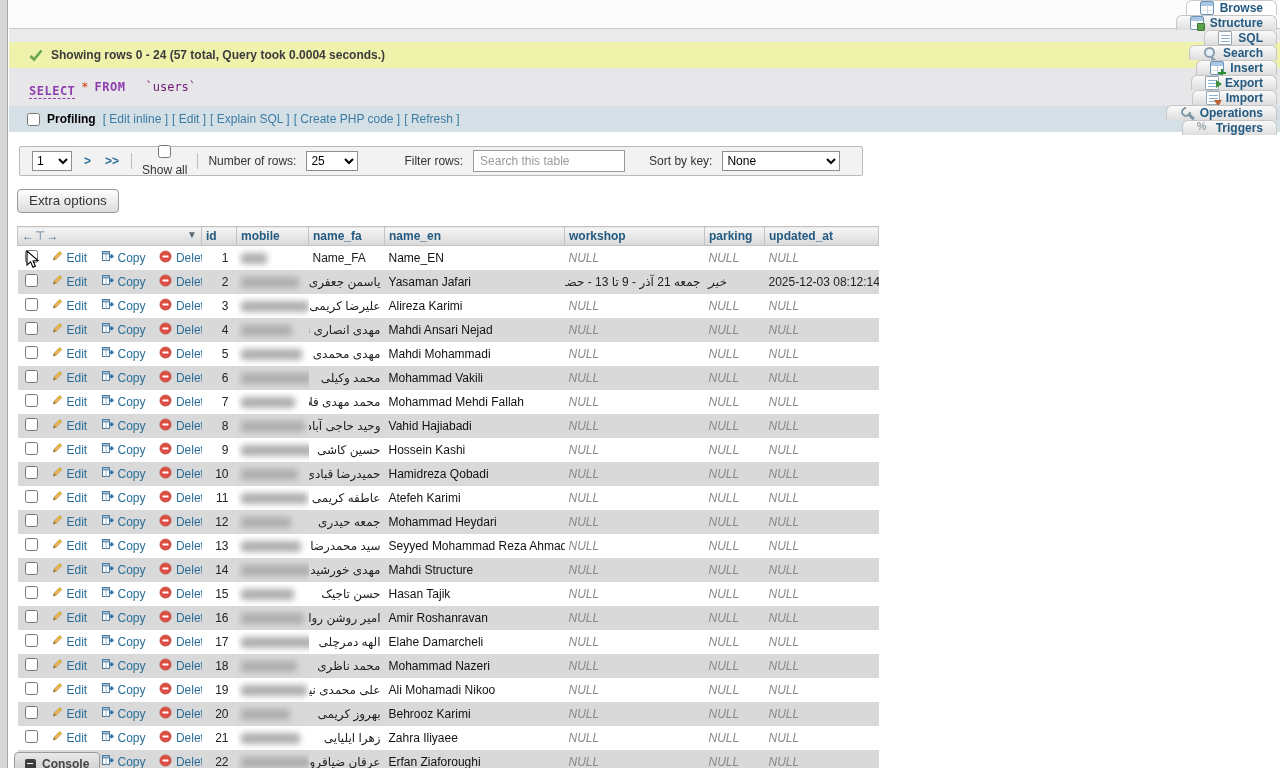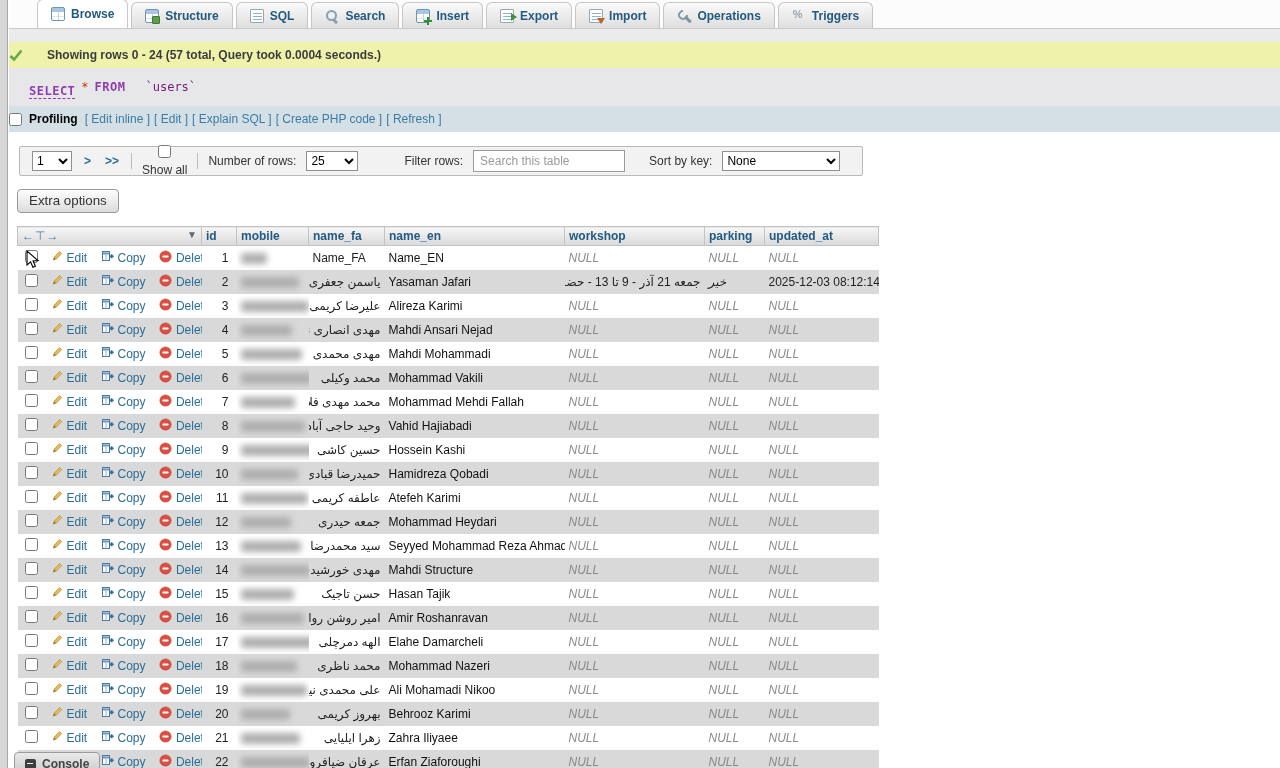--- a/index.html
+++ b/index.html
@@ -9,22 +9,22 @@
     font-size: 12px; color:#222; background:#fff; position:relative;
   }
   a { text-decoration:none; color:#235a81; cursor:pointer; }
 
   
   #left-strip { position:absolute; left:0; top:0; bottom:0; width:8px;
     background:#d7d7d7; border-right:1px solid #a9a9a9; z-index:5; }
 
   
   #tabbar { position:absolute; left:9px; right:0; top:0; height:29px;
-    background:#fcfcfc; border-bottom:1px solid #c9c9c9; padding-left:28px;
-    display:flex; align-items:flex-end; z-index:2; }
+    background:#fcfcfc; border-bottom:1px solid #c9c9c9; padding-left:20px;
+    display:flex; align-items:flex-end; z-index:2;flex-direction:column; }
   .tab { display:inline-flex; align-items:center; gap:6px; height:26px;
     padding:0 13px; margin-right:3px; border:1px solid #c6c6c6; border-bottom:none;
     border-radius:6px 6px 0 0; background:linear-gradient(#fafafa,#dedede);
     color:#235a81; font-weight:bold; white-space:nowrap; position:relative; }
   .tab.active { background:#fff; height:29px; z-index:3; border-color:#c9c9c9; }
   .tab .icn { width:14px; height:14px; position:relative; display:inline-block; flex:none; }
 
   
   .table-icon, .structure-icon, .insert-icon {
     background:linear-gradient(#a9c6e2 0 4px, transparent 4px),
@@ -54,31 +54,31 @@
   .operations-icon::after { content:""; position:absolute; right:-1px; bottom:2px; width:8px; height:3px;
     background:#7f95a3; transform:rotate(45deg); border-radius:1px; }
   .triggers-icon::before { content:"%"; position:absolute; left:1px; top:-1px;
     font-size:11px; font-weight:bold; color:#9aa4ac; }
 
   
   #content { position:absolute; left:9px; right:0; top:29px; bottom:0; background:#fff; }
   #gap-top { height:13px; background:#ebebeb; }
 
   #message-bar { height:26px; background:#eef2ab; display:flex; align-items:center;
-    gap:24px; font-weight:bold; color:#3c3c3c; }
+    gap:8px; padding-left:20px; font-weight:bold; color:#3c3c3c; }
 
   #sql-area { height:38px; background:#e7e7e9; display:flex; align-items:center; padding-left:20px;
     font-family:"DejaVu Sans Mono","Liberation Mono",monospace; font-size:12px; }
   #sql-area .kw { color:#8f3dae; font-weight:bold; letter-spacing:0.5px; }
   #sql-area .kw.link { border-bottom:1px dashed #8f3dae;margin-top:8px; }
   #sql-area .op { color:#cc3300; margin:0 6px; }
   #sql-area .ident { color:#701a75; margin-left:20px; }
 
   #profiling-row { height:26px; background:#d5dfe6; display:flex; align-items:center;
-    gap:7px; }
+    gap:7px; padding-left:18px; }
   #profiling-row .plabel { font-weight:bold; color:#000; }
   #profiling-row .plink { color:#3a7ca5; }
   #profiling-row .br { color:#3a7ca5; }
 
   
   #pagination { margin:14px 0 0 10px; width:844px; height:30px; background:#f2f2f2;
     border:1px solid #b9b9b9; border-radius:2px; display:flex; align-items:center;
     gap:10px; padding:0 12px; color:#333; }
   #pagination .vdiv { width:1px; height:16px; background:#bbb; }
   #pagination select { height:20px; border:1px solid #8f8f8f; background:#fff; font-size:12px; }

